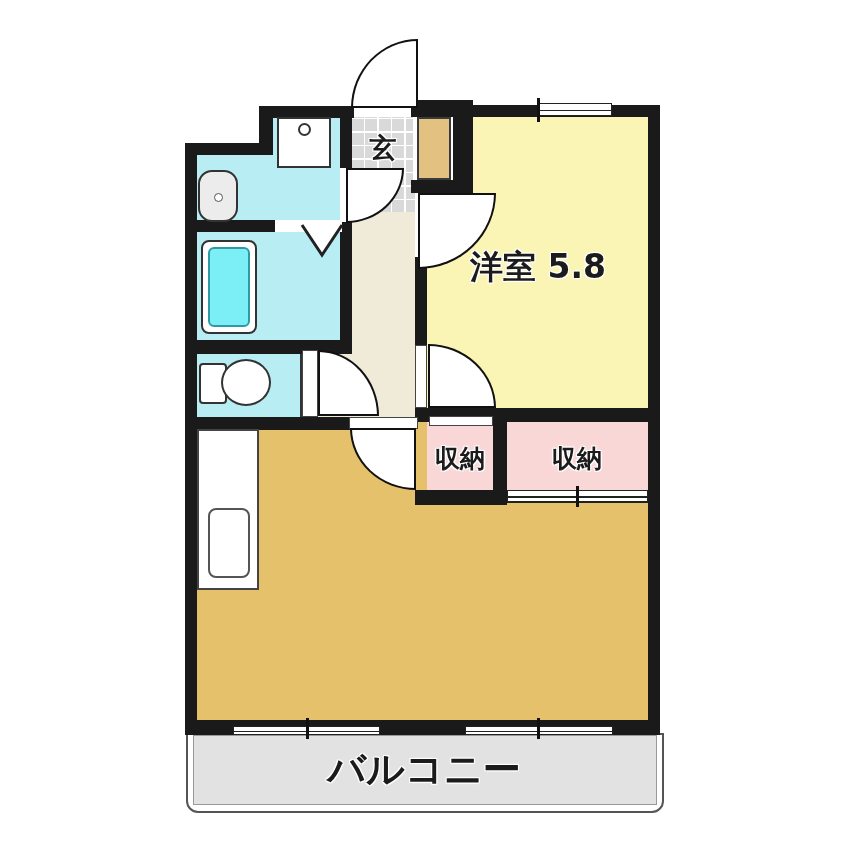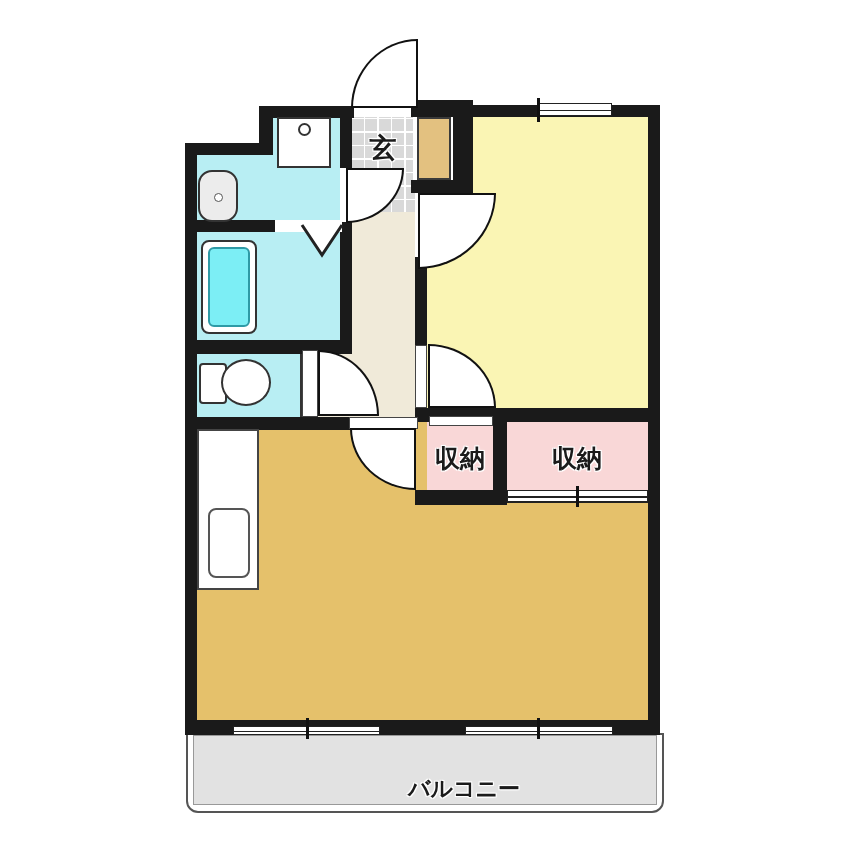--- a/index.html
+++ b/index.html
@@ -111,17 +111,18 @@
   </div>
   <div class="a fixture" style="left:199px;top:363px;width:28px;height:41px;border-radius:4px;"></div>
   <div class="a fixture" style="left:221px;top:359px;width:50px;height:47px;border-radius:50%;"></div>
   <div class="a fixture" style="left:197px;top:429px;width:62px;height:161px;border-color:#444;">
     <div class="a" style="left:9px;top:77px;width:42px;height:70px;background:#fff;border:2px solid #555;border-radius:8px;box-sizing:border-box;"></div>
   </div>
   <div class="a" style="left:413px;top:117px;width:40px;height:63px;background:#fff;"></div>
   <div class="a" style="left:417px;top:117px;width:34px;height:63px;background:#e3c180;border:2px solid #3a3a3a;box-sizing:border-box;"></div>
 
   <div class="a lbl" style="left:383px;top:148px;font-size:27px;">玄</div>
+  <div class="a lbl" style="left:538px;top:267px;font-size:33px;">洋室 5.8</div>
   <div class="a lbl" style="left:460px;top:458px;font-size:25px;">収納</div>
   <div class="a lbl" style="left:577px;top:458px;font-size:25px;">収納</div>
-  <div class="a lbl" style="left:424px;top:789px;font-size:22px;margin-left:40px;">バルコニー</div>
+  <div class="a lbl" style="left:424px;top:769px;font-size:38px;">バルコニー</div>
 
 </div>
 
 </body></html>

